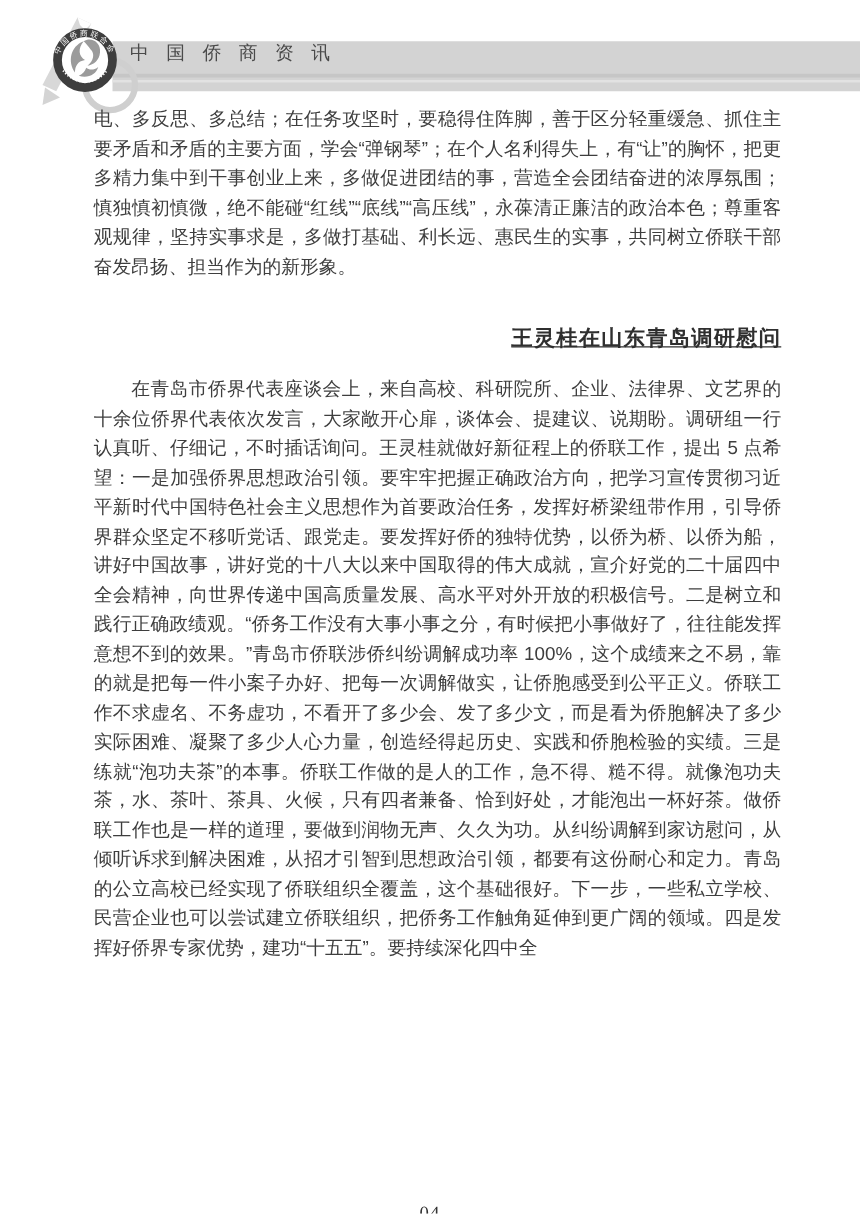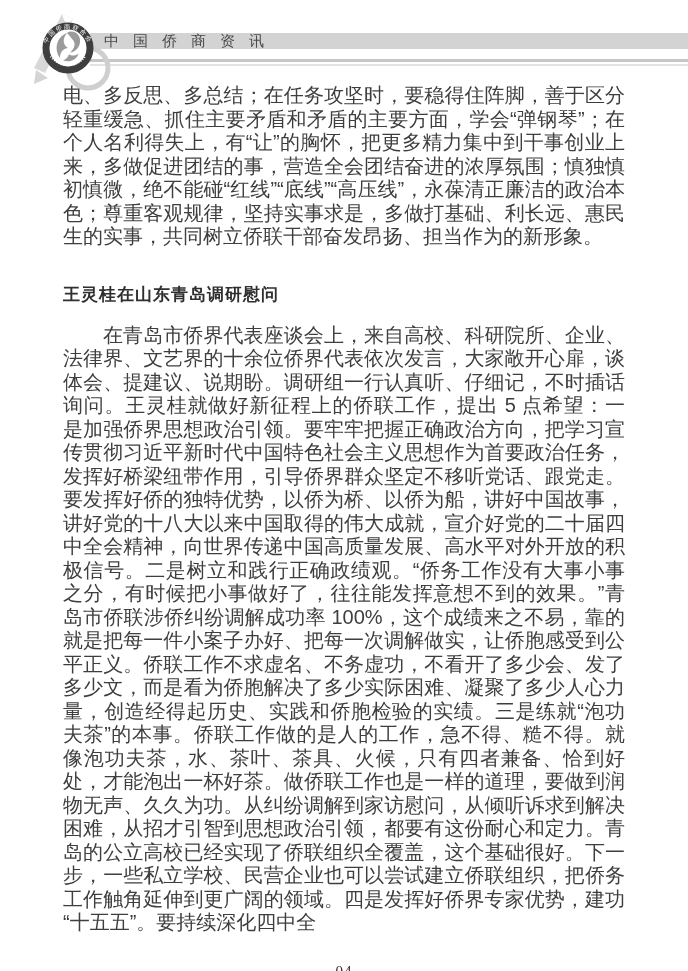--- a/index.html
+++ b/index.html
@@ -8,23 +8,23 @@
     width: 688px;
     height: 971px;
     background: #ffffff;
     overflow: hidden;
     font-family: "Liberation Sans", sans-serif;
   }
 
   
   .masthead-bar {
     position: absolute;
-    left: 90px; right: 0; top: 33px; height: 16px;
+    left: 90px; right: 0; top: 33px; height: 40px;
     background: #d3d3d3;
-    display: flex; align-items: center;
+    display: flex; align-items: flex-start;
     padding-left: 14px;
     box-sizing: border-box;
   }
   .masthead-title {
     font-size: 15px;
     color: #4a4a4a;
     letter-spacing: 14px;
     white-space: nowrap;
   }
   .header-rule-thick {
@@ -40,35 +40,36 @@
   }
 
   
   .content {
     position: absolute;
     left: 63px; right: 63px; top: 0;
     padding-top: 84px;
     color: #3e3e3e;
   }
   .body-p {
-    margin: 0 0 5px 0;
-    font-size: 20px;
+    margin: 0 0 5px 12px;
+    font-size: 15px;
     line-height: 23.5px;
     text-align: justify;
     text-indent: 2em;
   }
   .body-p.no-indent { text-indent: 0; }
   .article-title {
     margin: 32px 0 15px 0;
     font-size: 17px;
     line-height: 28px;
     font-weight: 700;
     color: #2f2f2f;
-    text-align: left;
+    text-align: right;
     letter-spacing: 1px;
+    text-decoration: underline;
   }
 
   
   .page-footer {
     position: absolute; left: 0; right: 0; top: 962px;
     text-align: center;
   }
   .page-number {
     font-family: "Liberation Serif", serif;
     font-size: 15px;

